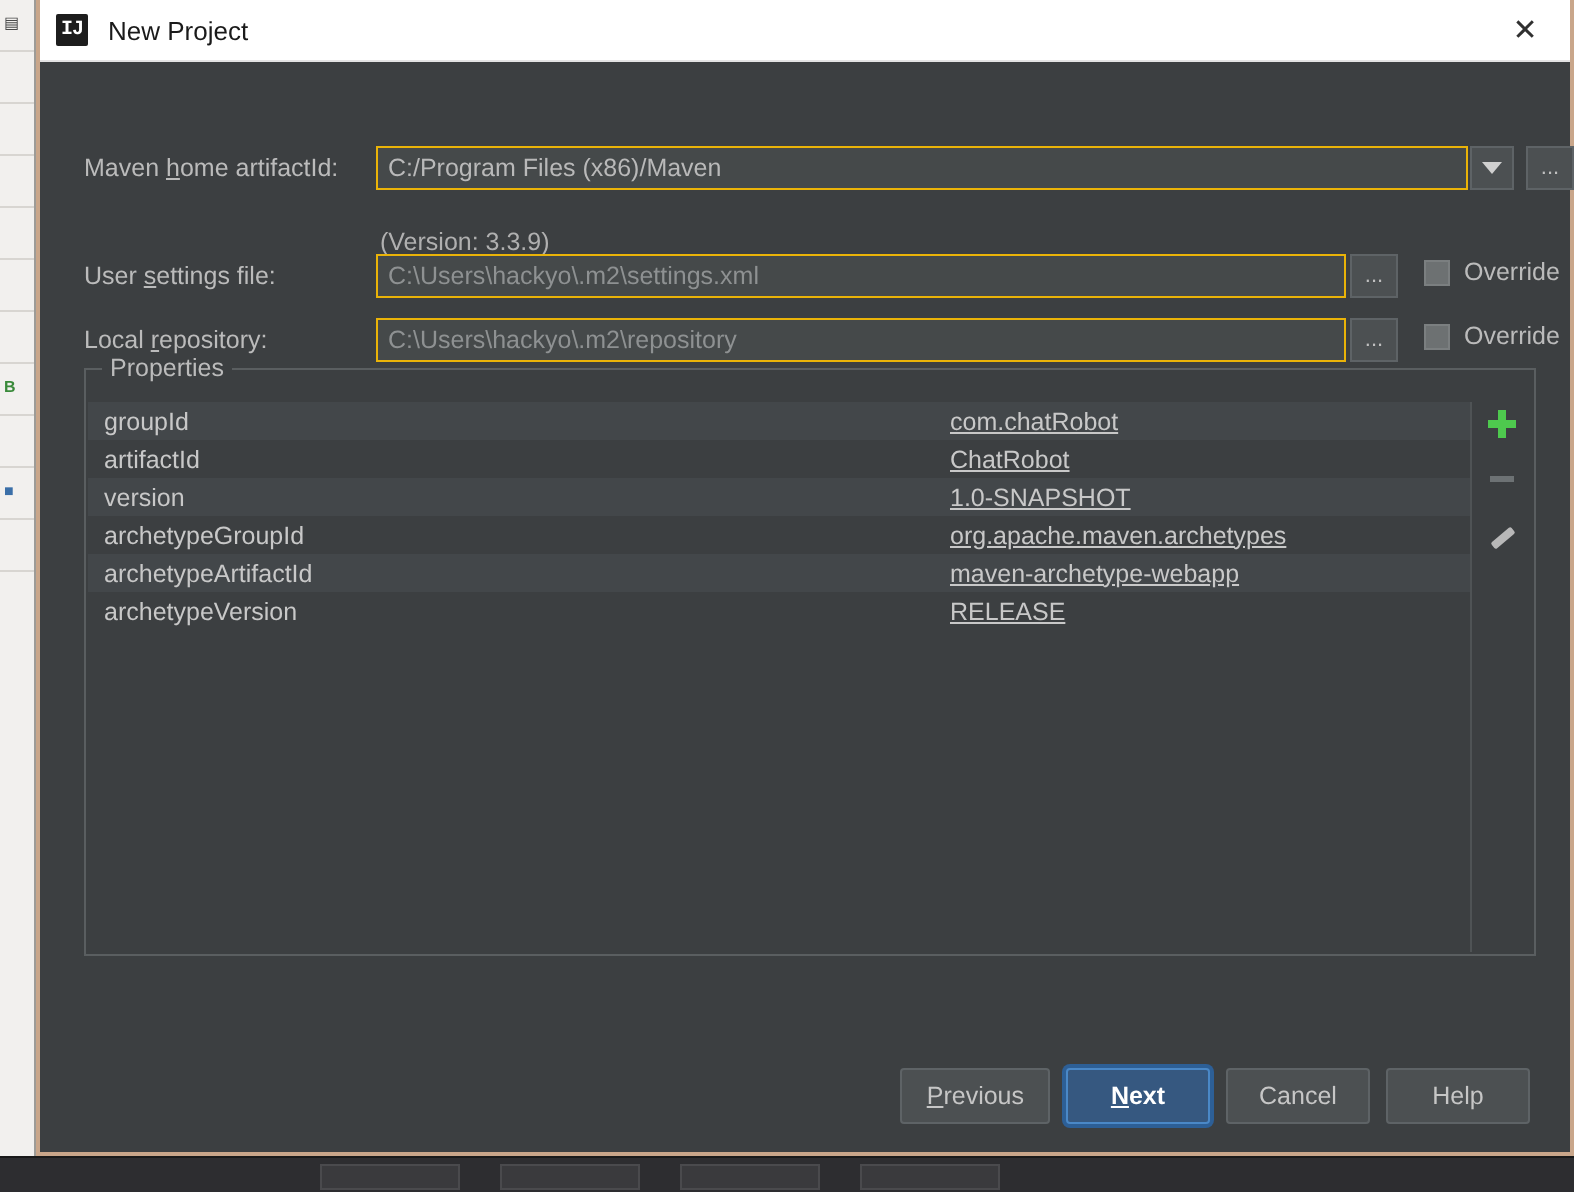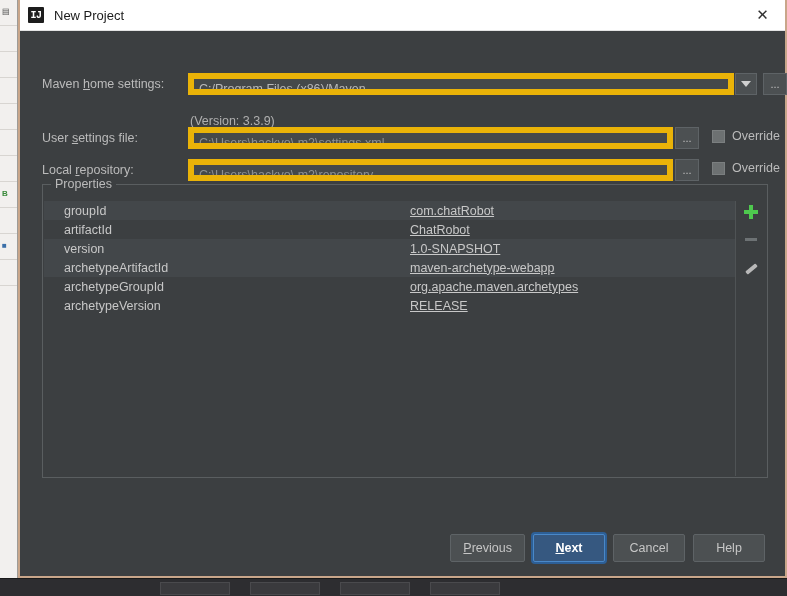--- a/index.html
+++ b/index.html
@@ -105,21 +105,21 @@
   }
   .form-label {
     font-size: 12.5px;
     color: #bbbbbb;
     white-space: nowrap;
   }
   .form-label u { text-decoration: underline; }
 
   .text-field {
     background: #45494a;
-    border: 6px solid #eab308;
+    border: 1px solid #eab308;
     height: 22px;
     color: #b9b9b9;
     font-size: 12.5px;
     line-height: 20px;
     padding: 0 5px;
     white-space: nowrap;
     overflow: hidden;
     text-overflow: clip;
   }
   .text-field.disabled { color: #8e9192; }
@@ -195,22 +195,22 @@
   .prop-row {
     height: 19px;
     display: flex;
     align-items: center;
     font-size: 12.5px;
     color: #c8c8c8;
   }
   .prop-row.odd  { background: #43474a; }
   .prop-row.even { background: #3c3f41; }
   .prop-key {
-    width: 366px;
-    padding-left: 20px;
+    width: 431px;
+    padding-left: 8px;
     white-space: nowrap; overflow: hidden;
   }
   .prop-val {
     flex: 1 1 auto;
     white-space: nowrap; overflow: hidden; text-decoration: underline;
   }
   #table-toolbar {
     flex: 0 0 30px;
     display: flex; flex-direction: column;
     align-items: center;
@@ -298,21 +298,21 @@
 
     <div id="title-bar">
       <div id="app-icon">IJ</div>
       <div id="title-text">New Project</div>
       <div id="close-button">✕</div>
     </div>
 
     <div id="dialog-body">
 
       <div class="form-row" style="left:22px; top:42px;">
-        <span class="form-label"><span>Maven </span><u>h</u><span>ome settings:</span></span>
+        <span class="form-label"><span>Maven </span><u>h</u><span>ome artifactId:</span></span>
       </div>
       <div class="text-field" style="position:absolute; left:168px; top:42px; width:546px;">C:/Program Files (x86)/Maven</div>
       <div class="sq-button combo-arrow" style="position:absolute; left:715px; top:42px;">
         <span class="tri"></span>
       </div>
       <div class="sq-button" style="position:absolute; left:743px; top:42px;">...</div>
 
       <div class="version-note" style="left:170px; top:72px;">(Version: 3.3.9)</div>
 
       <div class="form-row" style="left:22px; top:96px;">
@@ -344,27 +344,27 @@
                 <div class="prop-val">com.chatRobot</div>
               </div>
               <div class="prop-row even">
                 <div class="prop-key">artifactId</div>
                 <div class="prop-val">ChatRobot</div>
               </div>
               <div class="prop-row odd">
                 <div class="prop-key">version</div>
                 <div class="prop-val">1.0-SNAPSHOT</div>
               </div>
+              <div class="prop-row even">
+                <div class="prop-key">archetypeGroupId</div>
+                <div class="prop-val">org.apache.maven.archetypes</div>
+              </div>
               <div class="prop-row odd">
                 <div class="prop-key">archetypeArtifactId</div>
                 <div class="prop-val">maven-archetype-webapp</div>
-              </div>
-              <div class="prop-row even">
-                <div class="prop-key">archetypeGroupId</div>
-                <div class="prop-val">org.apache.maven.archetypes</div>
               </div>
               <div class="prop-row even">
                 <div class="prop-key">archetypeVersion</div>
                 <div class="prop-val">RELEASE</div>
               </div>
             </div>
           <div id="table-toolbar">
             <span class="tb-icon icon-plus"></span>
             <span class="tb-icon icon-minus"></span>
             <span class="tb-icon icon-pencil"></span>

